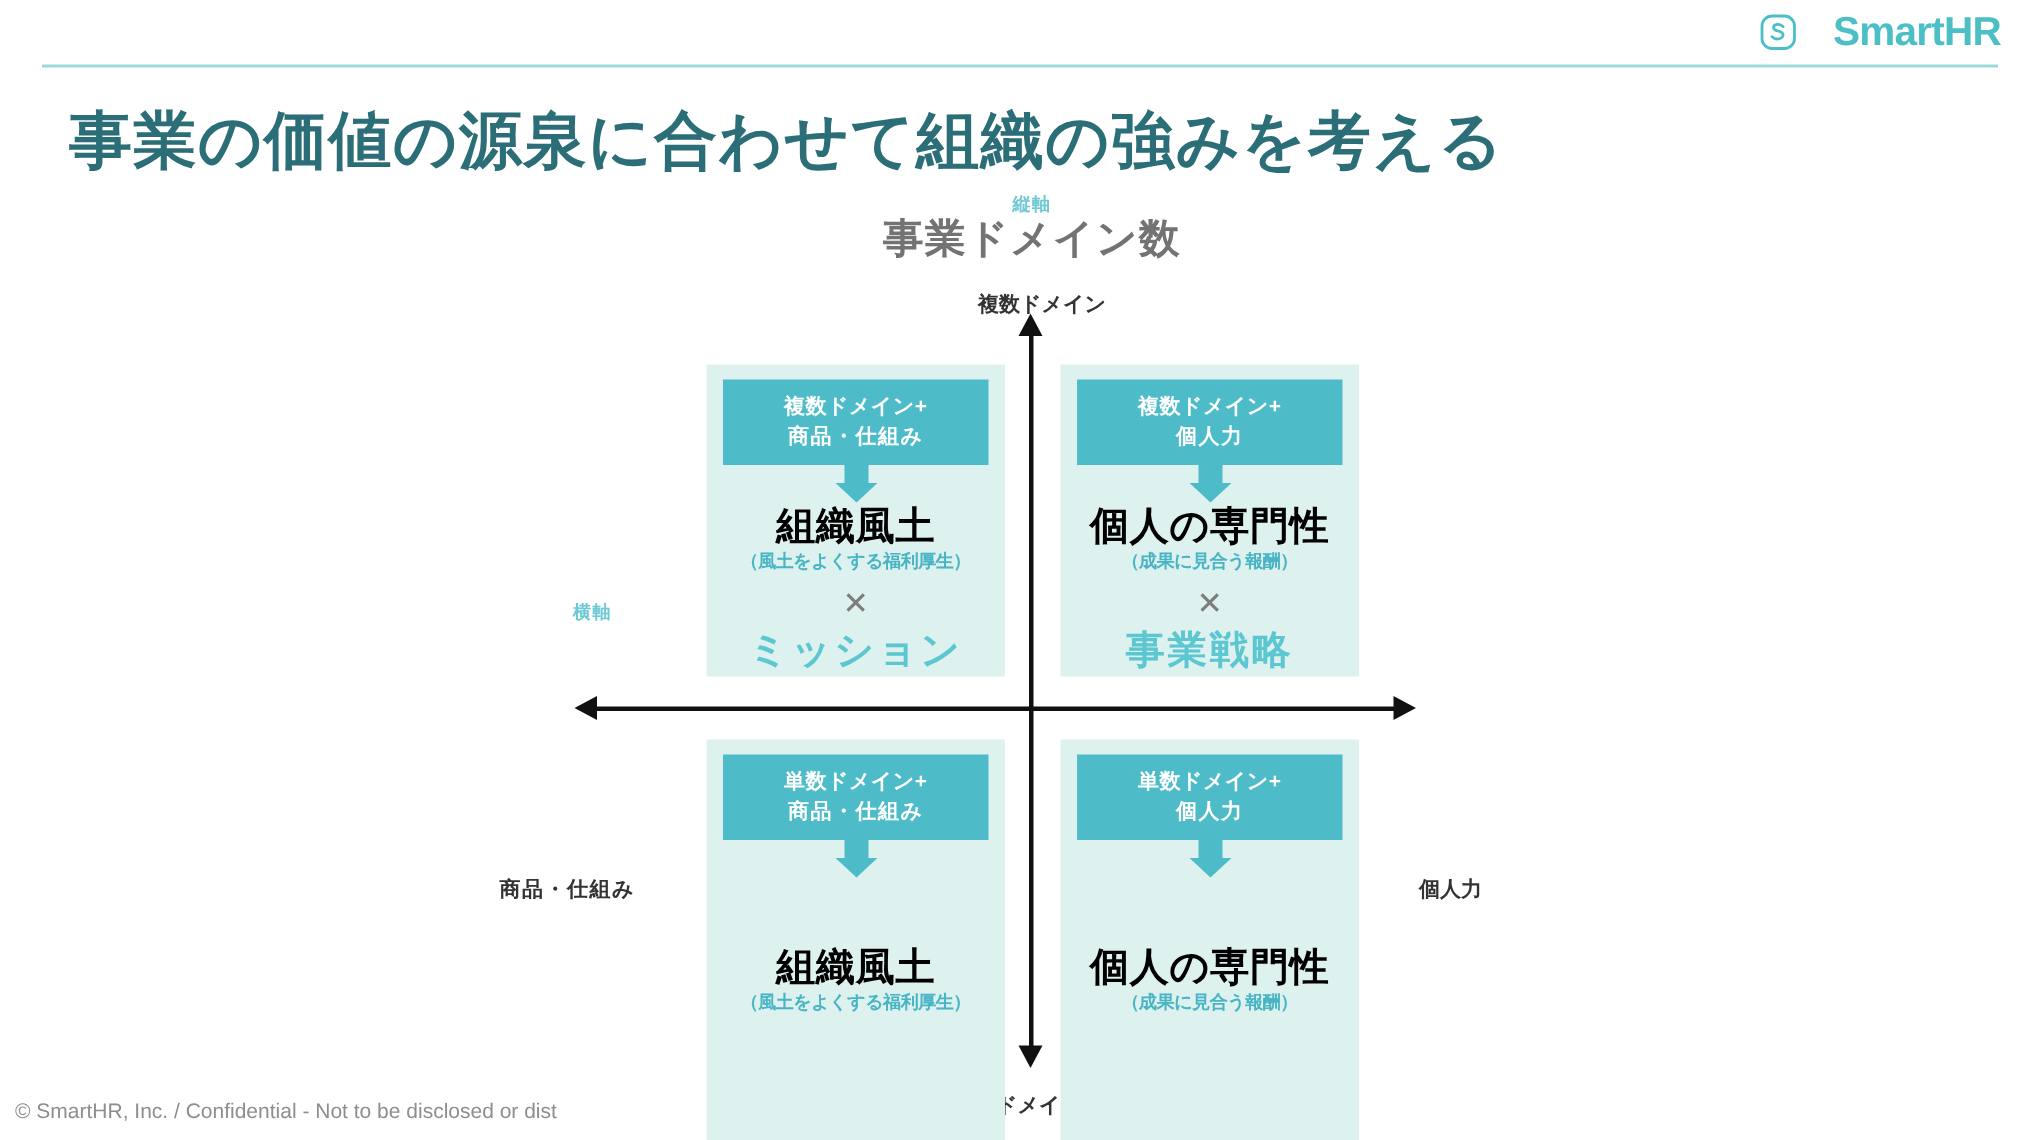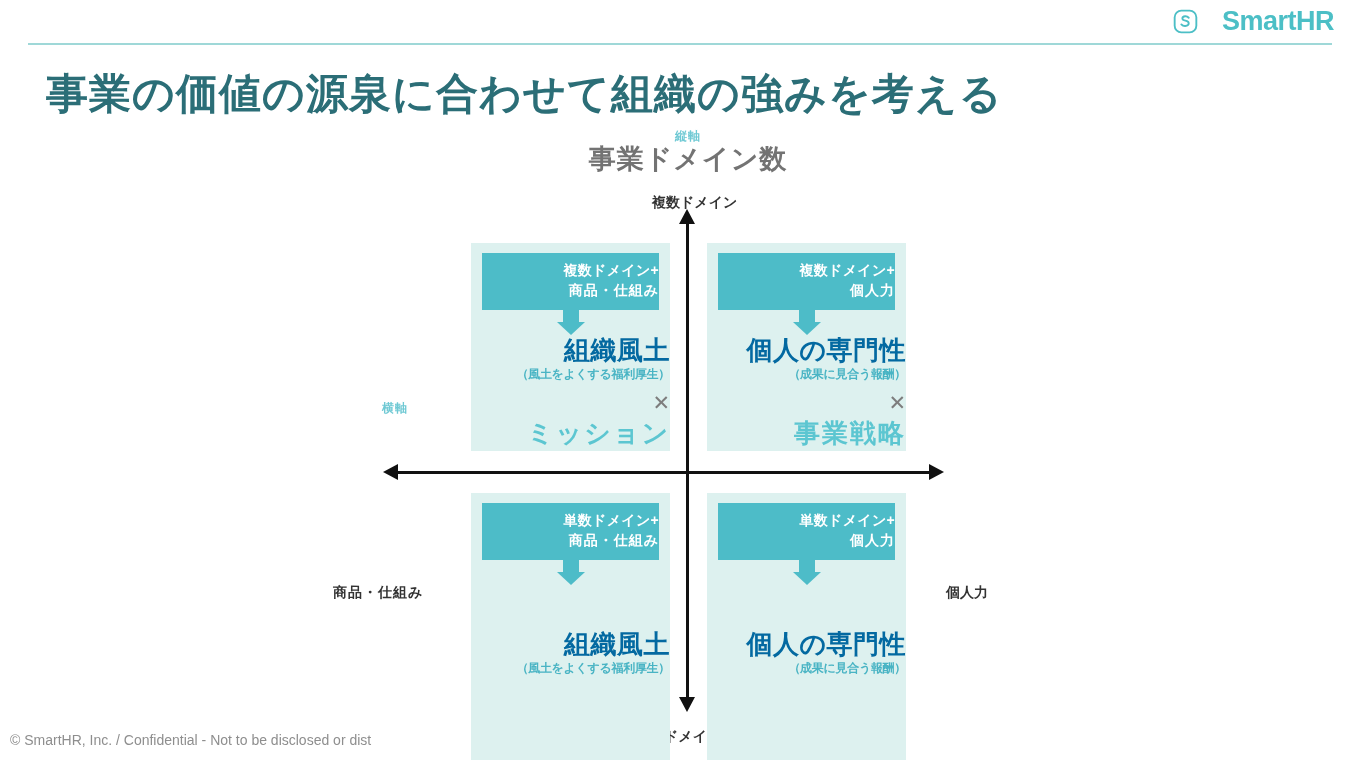--- a/index.html
+++ b/index.html
@@ -174,21 +174,21 @@
     border-left: 15px solid #111111;
   }
 
   
   .quad {
     position: absolute;
     width: 199px;
     background: #ddf1ef;
     box-sizing: border-box;
     padding: 10px 0 0 0;
-    text-align: right;
+    text-align: center;
   }
   .quad-tl { left: 471px; top: 123px; height: 208px; }
   .quad-tr { left: 707px; top: 123px; height: 208px; }
   .quad-bl { left: 471px; top: 373px; height: 330px; }
   .quad-br { left: 707px; top: 373px; height: 330px; }
 
   .quad-band {
     position: relative;
     margin: 0 11px;
     background: #4dbcc8;
@@ -224,21 +224,21 @@
     transform: translateX(-50%);
     width: 0; height: 0;
     border-left: 14px solid transparent;
     border-right: 14px solid transparent;
     border-top: 13px solid #4dbcc8;
   }
 
   .quad-main {
     font-size: 26px;
     font-weight: bold;
-    color: #0369a1;
+    color: #000000;
     line-height: 1.15;
     letter-spacing: 0.5px;
   }
   .quad-sub {
     font-size: 12px;
     font-weight: bold;
     color: #49b4c4;
     line-height: 1.3;
     margin-top: 2px;
     letter-spacing: -0.3px;

